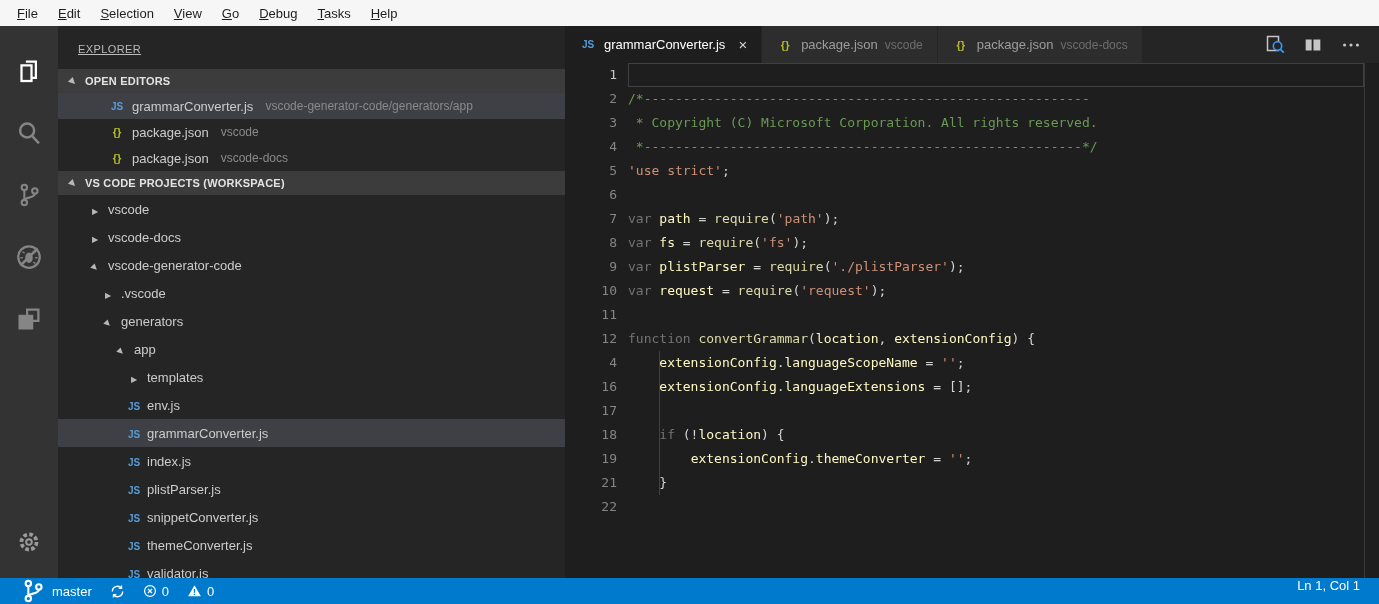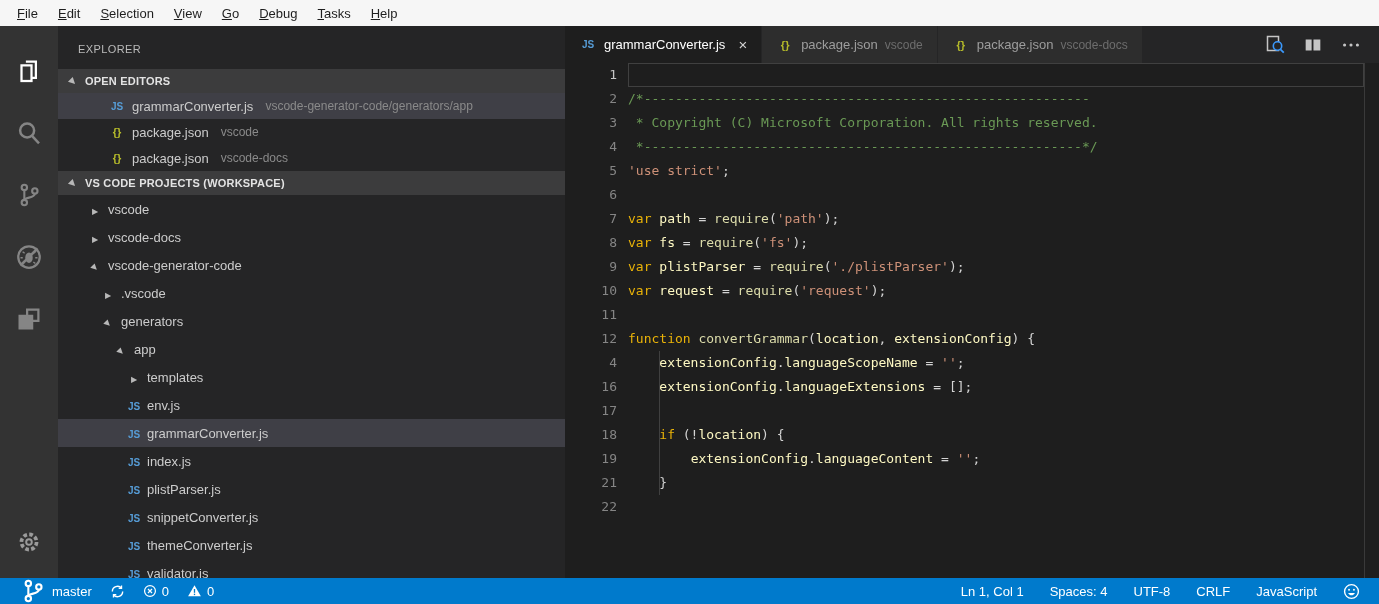--- a/index.html
+++ b/index.html
@@ -20,21 +20,21 @@
                  align-items:center; padding-top:14px; position:relative; }
   .ab-item { width:58px; height:62px; display:flex; align-items:center; justify-content:center;
              color:#858585; cursor:pointer; }
   .ab-item.active { color:#ffffff; }
   .ab-bottom { position:absolute; bottom:14px; left:0; width:58px; height:44px;
                display:flex; align-items:center; justify-content:center; color:#9b9b9b; }
 
   
   .sidebar { width:507px; background:#252526; color:#cccccc; overflow:hidden; position:relative; }
   .sb-title { height:43px; line-height:46px; padding-left:20px; font-size:11px;
-              color:#bbbbbb; letter-spacing:.4px; }
+              color:#bbbbbb; letter-spacing:.4px;text-decoration:underline; }
   .sect-header { height:24px; background:#3c3c3d; display:flex; align-items:center;
                  font-size:11px; font-weight:bold; color:#e3e3e3; padding-left:10px; gap:7px;
                  cursor:pointer; letter-spacing:.2px; }
   .twisty { display:inline-block; font-size:8px; color:#b8b8b8; width:10px; text-align:center;
             font-style:normal; }
   .twisty.exp { transform:rotate(45deg); }
   .oe-row { height:26px; display:flex; align-items:center; padding-left:50px; gap:6px;
             font-size:13px; cursor:pointer; }
   .oe-row.selected, .tree-row.selected { background:#3f3f46; }
   .row-detail { color:#8a8a8a; font-size:12px; margin-left:6px; white-space:nowrap; }
@@ -61,29 +61,29 @@
                font-family:"DejaVu Sans Mono", monospace; font-size:13px; }
   .code-wrap::after { content:""; position:absolute; top:0; bottom:0; right:14px; width:1px;
                       background:#3a3a3a; }
   .code-line { display:flex; height:24px; line-height:24px; }
   .gutter-num { flex:0 0 63px; text-align:right; padding-right:11px; color:#858585;
                 user-select:none; }
   .code-line.current .gutter-num { color:#c6c6c6; }
   .line-content { flex:1; position:relative; white-space:pre; color:#d4d4d4; margin-right:15px; }
   .code-line.current .line-content { outline:1px solid #404040; outline-offset:-1px; }
   .iguide { position:absolute; top:0; bottom:0; width:1px; background:#404040; }
-  .tk-cm{color:#6a9955} .tk-str{color:#ce9178} .tk-kw{color:#eab308}
+  .tk-cm{color:#6a9955} .tk-str{color:#ce9178} .tk-kw{color:#737373}
   .tk-ctl{color:#c586c0} .tk-fn{color:#dcdcaa} .tk-var{color:#fef9c3}
   .tk-type{color:#4ec9b0} .tk-pun{color:#d4d4d4}
 
   
   .statusbar { height:26px; background:#007acc; color:#ffffff; display:flex; align-items:flex-end;
                font-size:13px; padding:0 10px; }
   .sb-left, .sb-right { display:flex; align-items:center; height:100%; }
-  .sb-right { margin-left:auto; gap:8px; }
+  .sb-right { margin-left:auto; gap:8px;flex-direction:column; }
   .sb-item { display:flex; align-items:center; gap:5px; padding:0 9px; height:100%; cursor:pointer; }
   .sb-item svg { display:block; }
 </style>
 </head>
 <body>
 
 <div class="menubar" id="menubar">
     <span class="menu-item">File</span>
     <span class="menu-item">Edit</span>
     <span class="menu-item">Selection</span>
@@ -351,21 +351,21 @@
         <div class="code-line">
           <span class="gutter-num">17</span>
           <div class="line-content"><span class="iguide" style="left: calc(4ch);"></span></div>
         </div>
         <div class="code-line">
           <span class="gutter-num">18</span>
           <div class="line-content"><span class="iguide" style="left: calc(4ch);"></span><span class="tk-pun">    </span><span class="tk-kw">if</span><span class="tk-pun"> (!</span><span class="tk-var">location</span><span class="tk-pun">) {</span></div>
         </div>
         <div class="code-line">
           <span class="gutter-num">19</span>
-          <div class="line-content"><span class="iguide" style="left: calc(4ch);"></span><span class="tk-pun">        </span><span class="tk-var">extensionConfig</span><span class="tk-pun">.</span><span class="tk-var">languageContent</span><span class="tk-pun"> = </span><span class="tk-str">''</span><span class="tk-pun">;</span></div>
+          <div class="line-content"><span class="iguide" style="left: calc(4ch);"></span><span class="tk-pun">        </span><span class="tk-var">extensionConfig</span><span class="tk-pun">.</span><span class="tk-var">themeConverter</span><span class="tk-pun"> = </span><span class="tk-str">''</span><span class="tk-pun">;</span></div>
         </div>
         <div class="code-line">
           <span class="gutter-num">21</span>
           <div class="line-content"><span class="iguide" style="left: calc(4ch);"></span><span class="tk-pun">    }</span></div>
         </div>
         <div class="code-line">
           <span class="gutter-num">22</span>
           <div class="line-content"></div>
         </div>
       </div>

